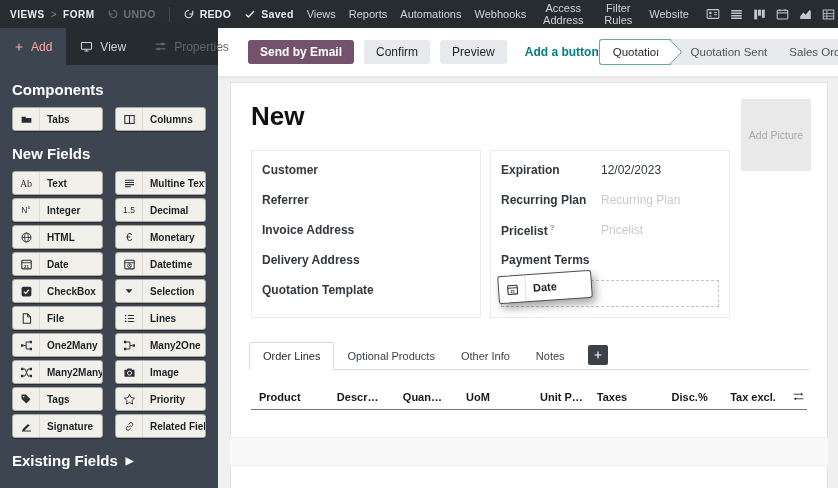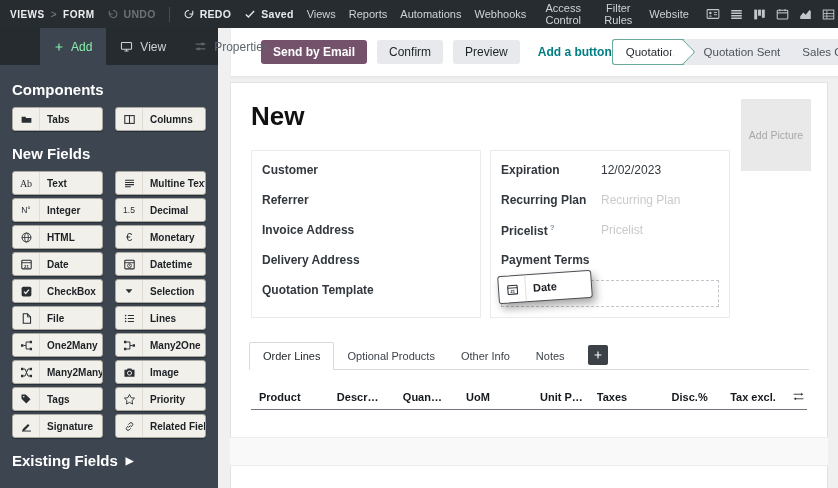--- a/index.html
+++ b/index.html
@@ -21,39 +21,39 @@
   .tb-menu.two{white-space:normal;text-align:center;line-height:1.12;font-size:11px;}
   .tb-menu.w46{width:48px;}
   .tb-menu.w34{width:36px;}
   .tb-icons{display:flex;align-items:center;gap:10px;color:#c2c7cb;margin-left:4px;}
   .tb-icons .sv{cursor:pointer;}
 
   
   .sidebar{position:absolute;top:28px;left:0;width:218px;bottom:0;background:#3d4650;z-index:40;}
   .stabs{display:flex;height:37px;background:#262b30;align-items:stretch;}
   .stab{display:flex;align-items:center;gap:7px;padding:0 14px;font-size:12px;color:#cfd3d6;cursor:pointer;}
-  .stab.active{background:#3d4650;color:#86efac;margin-left:40px;}
+  .stab.active{background:#3d4650;color:#fca5a5;}
   .stab.disabled{color:#5d666e;cursor:default;}
   .sbody{padding:6px 12px 0;}
   .side-h{font-size:15px;font-weight:bold;color:#fff;margin:10px 0 9px;display:flex;align-items:center;gap:8px;}
   .side-h .arr{font-size:10px;}
   .grid{display:grid;grid-template-columns:1fr 1fr;gap:3px 12px;}
   .fbtn{height:22px;background:#f1f0ea;border:1px solid #abaaa2;border-radius:3px;
         display:flex;align-items:center;font-size:10px;font-weight:bold;color:#1c2025;
         box-shadow:0 1px 1px rgba(0,0,0,.35);cursor:grab;overflow:hidden;}
   .fbtn .ic{width:26px;height:100%;display:flex;align-items:center;justify-content:center;
             color:#2a2f34;border-right:1px solid #dedcd4;flex:none;}
   .fbtn .lb{padding-left:7px;white-space:nowrap;}
   .tg{font-weight:normal;color:#2a2f34;}
   .serif{font-family:"Liberation Serif",serif;font-size:10px;}
   .g9{font-size:8.5px;} .g11{font-size:11px;}
   .mt14{margin-top:14px;}
 
   
-  .main{position:absolute;left:218px;top:28px;right:0;bottom:0;background:#f0f0f0;padding-left:13px;}
+  .main{position:absolute;left:218px;top:28px;right:0;bottom:0;background:#f0f0f0;}
   .mtoolbar{height:48px;background:#fff;border-bottom:1px solid #e6e6e6;display:flex;align-items:center;
             padding:0 10px 0 30px;box-shadow:0 1px 2px rgba(0,0,0,.04);position:relative;z-index:5;}
   .btn{font-size:12px;padding:5px 12px;border-radius:3px;cursor:pointer;white-space:nowrap;}
   .btn.primary{background:#75526b;color:#fff;font-weight:bold;}
   .btn.sec{background:#e7e9ec;color:#1e2327;margin-left:10px;font-weight:500;}
   .addbtn{color:#017e84;font-weight:bold;font-size:12px;margin-left:18px;cursor:pointer;white-space:nowrap;}
   .sb{display:flex;align-items:center;background:#e8eaed;border-radius:3px;height:26px;
       font-size:11.5px;color:#4c545b;margin-left:auto;}
   .sb .p{padding:0 11px;white-space:nowrap;cursor:pointer;}
   .sb .p.active{position:relative;background:#fff;border:1px solid #6aa99c;border-right:none;height:24px;
@@ -288,21 +288,21 @@
     <span class="tb-act">
       <svg class="sv" width="12" height="12">
           <use href="#i-check"></use>
         </svg>
       <span>Saved</span>
     </span>
     <span class="tb-menu">Views</span>
     <span class="tb-menu">Reports</span>
     <span class="tb-menu">Automations</span>
     <span class="tb-menu">Webhooks</span>
-    <span class="tb-menu two w46">Access Control</span>
+    <span class="tb-menu two w46">Access Address</span>
     <span class="tb-menu two w34">Filter Rules</span>
     <span class="tb-menu">Website</span>
     <span class="tb-icons">
       <svg class="sv" width="14" height="14">
           <use href="#i-card"></use>
         </svg>
       <svg class="sv" width="13" height="13">
           <use href="#i-rows"></use>
         </svg>
       <svg class="sv" width="13" height="13">

